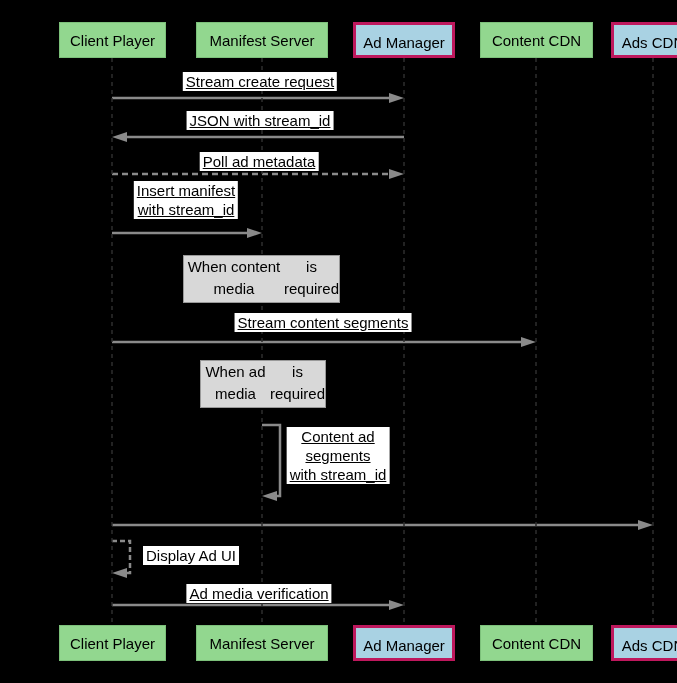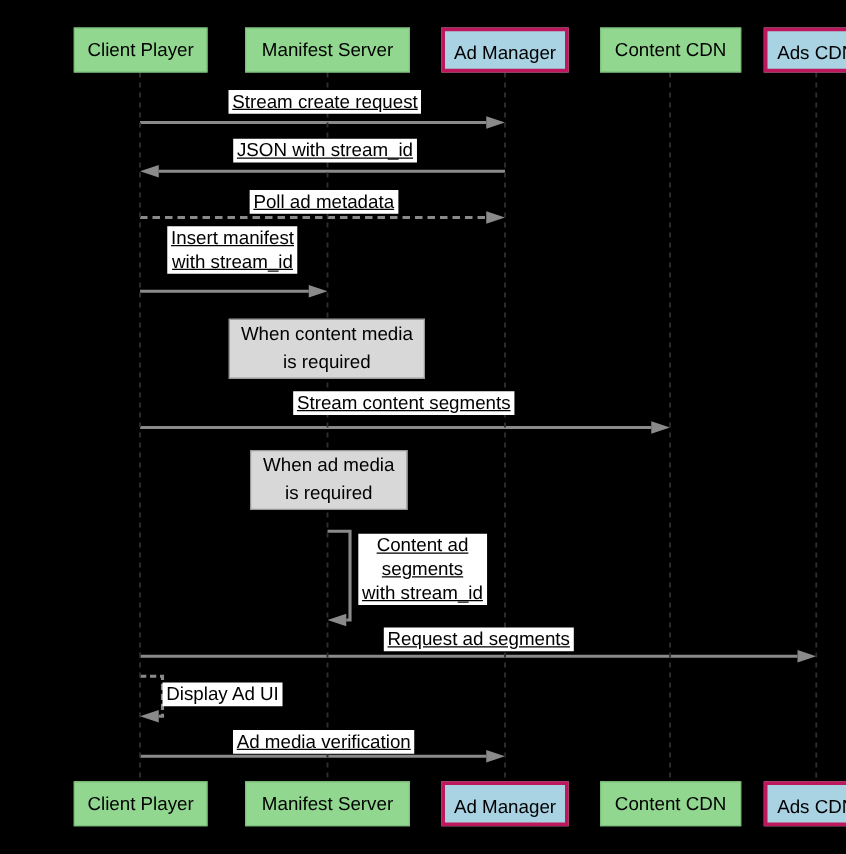--- a/index.html
+++ b/index.html
@@ -14,21 +14,21 @@
   .actor{position:absolute;height:36px;line-height:36px;text-align:center;
          font-size:15px;color:var(--text);box-sizing:border-box;}
   .actor.green{background:var(--actor-green);border:1px solid #7cc07a;}
   .actor.blue{background:var(--actor-blue);border:3px solid #be185d;}
   .msg-label{position:absolute;background:var(--label-bg);color:var(--text);
              font-size:15px;line-height:19px;padding:0 3px;white-space:nowrap;
              text-align:center;}
   .centered{transform:translateX(-50%);text-decoration:underline;}
   .note{position:absolute;background:var(--note-fill);border:1px solid var(--note-border);
         color:var(--text);font-size:15px;line-height:22px;text-align:center;
-        display:flex;flex-direction:column;justify-content:center;box-sizing:border-box;}
+        display:flex;flex-direction:row;justify-content:center;box-sizing:border-box;}
   .arrow-line{stroke:var(--arrow-gray);stroke-width:2.5;fill:none;}
   .arrow-line.dash{stroke-dasharray:6 4;}
   .arrow-line.dash-sm{stroke-dasharray:5 3;}
   .arrow-head{fill:var(--arrow-gray);stroke:none;}
   .lifeline{stroke:var(--lifeline);stroke-width:1.5;stroke-dasharray:4 4;}
 </style>
 </head>
 <body>
 
 <div class="stage">
@@ -97,22 +97,21 @@
   <div class="msg-label centered" style="left:138px;top:181px">
     <span>Insert manifest</span><br>
     <span>with stream_id</span>
   </div>
   <div class="msg-label centered" style="left:275px;top:313px">Stream content segments</div>
   <div class="msg-label centered" style="left:290px;top:427px">
     <span>Content ad</span><br>
     <span>segments</span><br>
     <span>with stream_id</span>
   </div>
-  <div class="msg-label centered" style="left:335px;top:502px">Request ad segments</div>
-  <div class="msg-label" style="left:82px;top:546px">Display Ad UI</div>
+  <div class="msg-label" style="left:95px;top:546px">Display Ad UI</div>
   <div class="msg-label centered" style="left:211px;top:584px">Ad media verification</div>
 
   <div class="note" style="left:135px;top:255px;width:157px;height:48px">
     <span>When content media</span>
     <span>is required</span>
   </div>
   <div class="note" style="left:152px;top:360px;width:126px;height:48px">
     <span>When ad media</span>
     <span>is required</span>
   </div>

